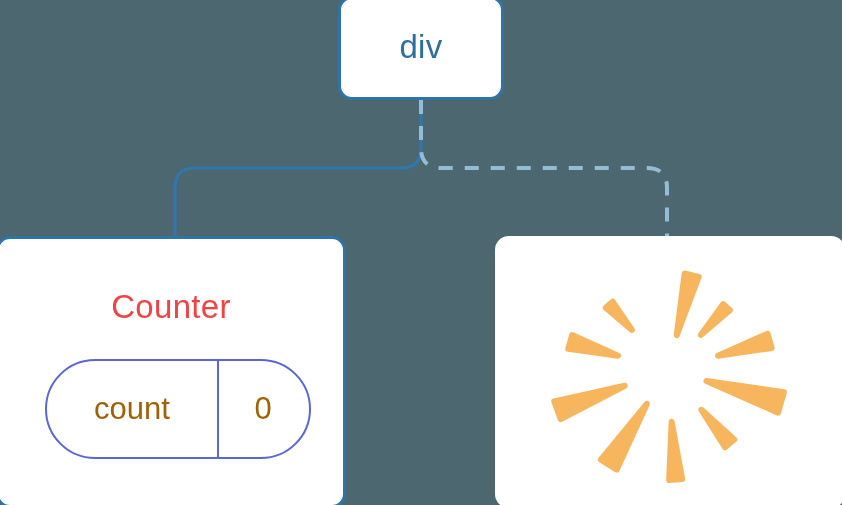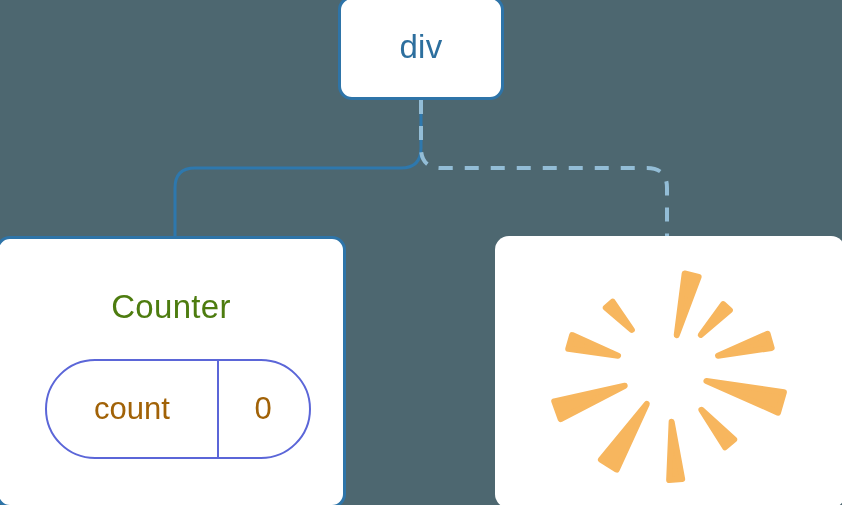--- a/index.html
+++ b/index.html
@@ -66,21 +66,21 @@
     top: 236px;
     width: 350px;
     height: 272px;
   }
   #node-counter .node-title {
     position: absolute;
     left: 0;
     right: 0;
     top: 48px;
     text-align: center;
-    color: #4d7c0f;
+    color: #ef4444;
     font-size: 33px;
     line-height: 40px;
     letter-spacing: 0.3px;
   }
 
   
   .pill {
     position: absolute;
     left: 46px;
     top: 120px;

